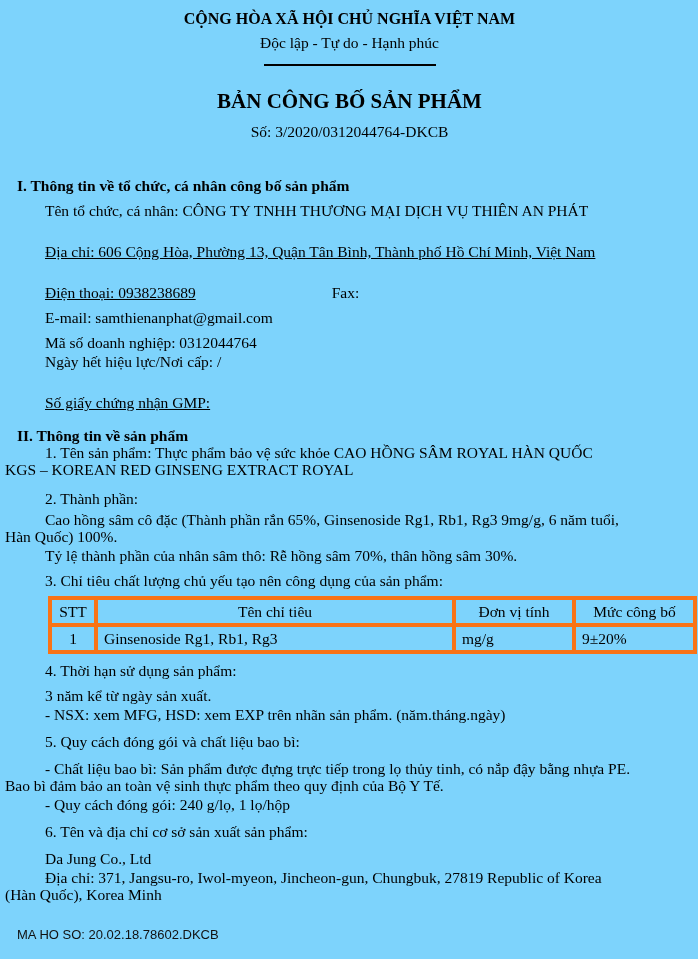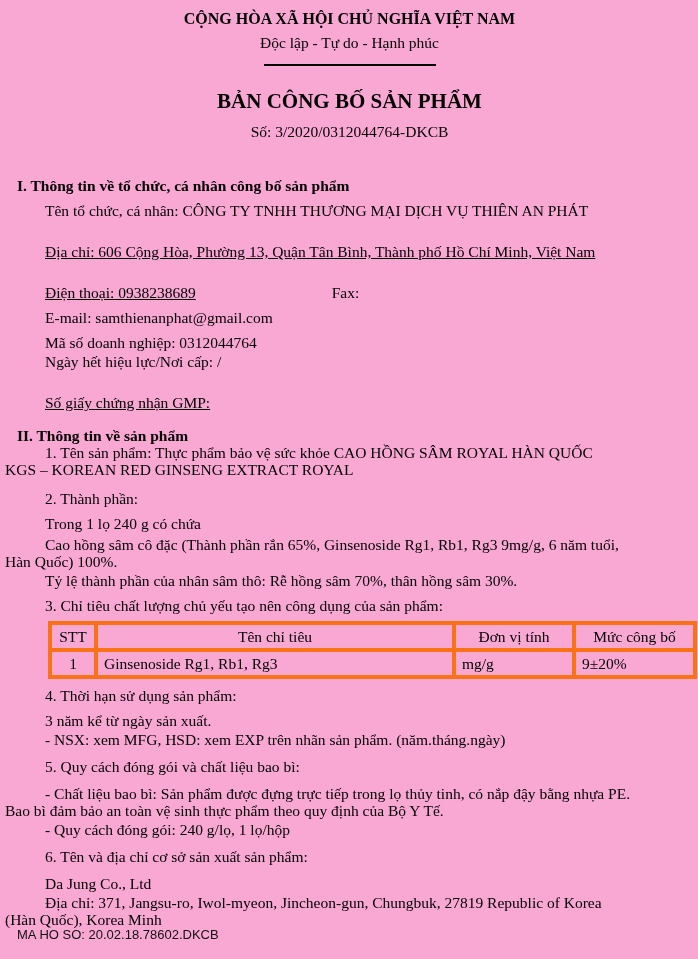--- a/index.html
+++ b/index.html
@@ -1,20 +1,20 @@
 <!DOCTYPE html>
 <html><head>
 <meta charset="utf-8">
 <style>
   html,body{margin:0;padding:0;background:#fff;}
   .page{
     position:relative;
     width:698px;height:959px;
     box-sizing:border-box;
-    background:#f9a8d4;color:#000;
+    background:#7dd3fc;color:#000;
     font-family:"Liberation Serif","DejaVu Serif",serif;
     font-size:15.5px;line-height:17px;
     padding:8px 4px 0 5px;
     overflow:hidden;
   }
   p{margin:0;}
   .center{text-align:center;}
   .nat-title{font-size:16px;font-weight:bold;margin-top:2px;}
   .motto{font-size:15.5px;margin-top:7px;text-align:center;}
   .rule{width:172px;height:0;border-top:2px solid #000;margin:13px auto 0;}
@@ -70,21 +70,20 @@
   <p class="ind mt8">Mã số doanh nghiệp: 0312044764</p>
   <p class="ind mt2">Ngày hết hiệu lực/Nơi cấp: /</p>
   <p class="ind mt6">Số giấy chứng nhận GMP:</p>
 
   <p class="sec-h">II. Thông tin về sản phẩm</p>
 
   <p class="ind mt16">1. Tên sản phẩm: Thực phẩm bảo vệ sức khỏe  CAO HỒNG SÂM ROYAL HÀN QUỐC</p>
   <p>KGS – KOREAN RED GINSENG EXTRACT ROYAL</p>
 
   <p class="ind mt12">2. Thành phần:</p>
-  <p class="ind mt8">Trong 1 lọ 240 g có chứa</p>
   <p class="ind mt4">Cao hồng sâm cô đặc (Thành phần rắn 65%, Ginsenoside Rg1, Rb1, Rg3 9mg/g, 6 năm tuổi,</p>
   <p>Hàn Quốc) 100%.</p>
   <p class="ind mt2">Tỷ lệ thành phần của nhân sâm thô: Rễ hồng sâm 70%, thân hồng sâm 30%.</p>
 
   <p class="ind mt8">3. Chỉ tiêu chất lượng chủ yếu tạo nên công dụng của sản phẩm:</p>
 
   <table class="spec">
     <colgroup>
       <col class="col-stt">
         <col class="col-name">

